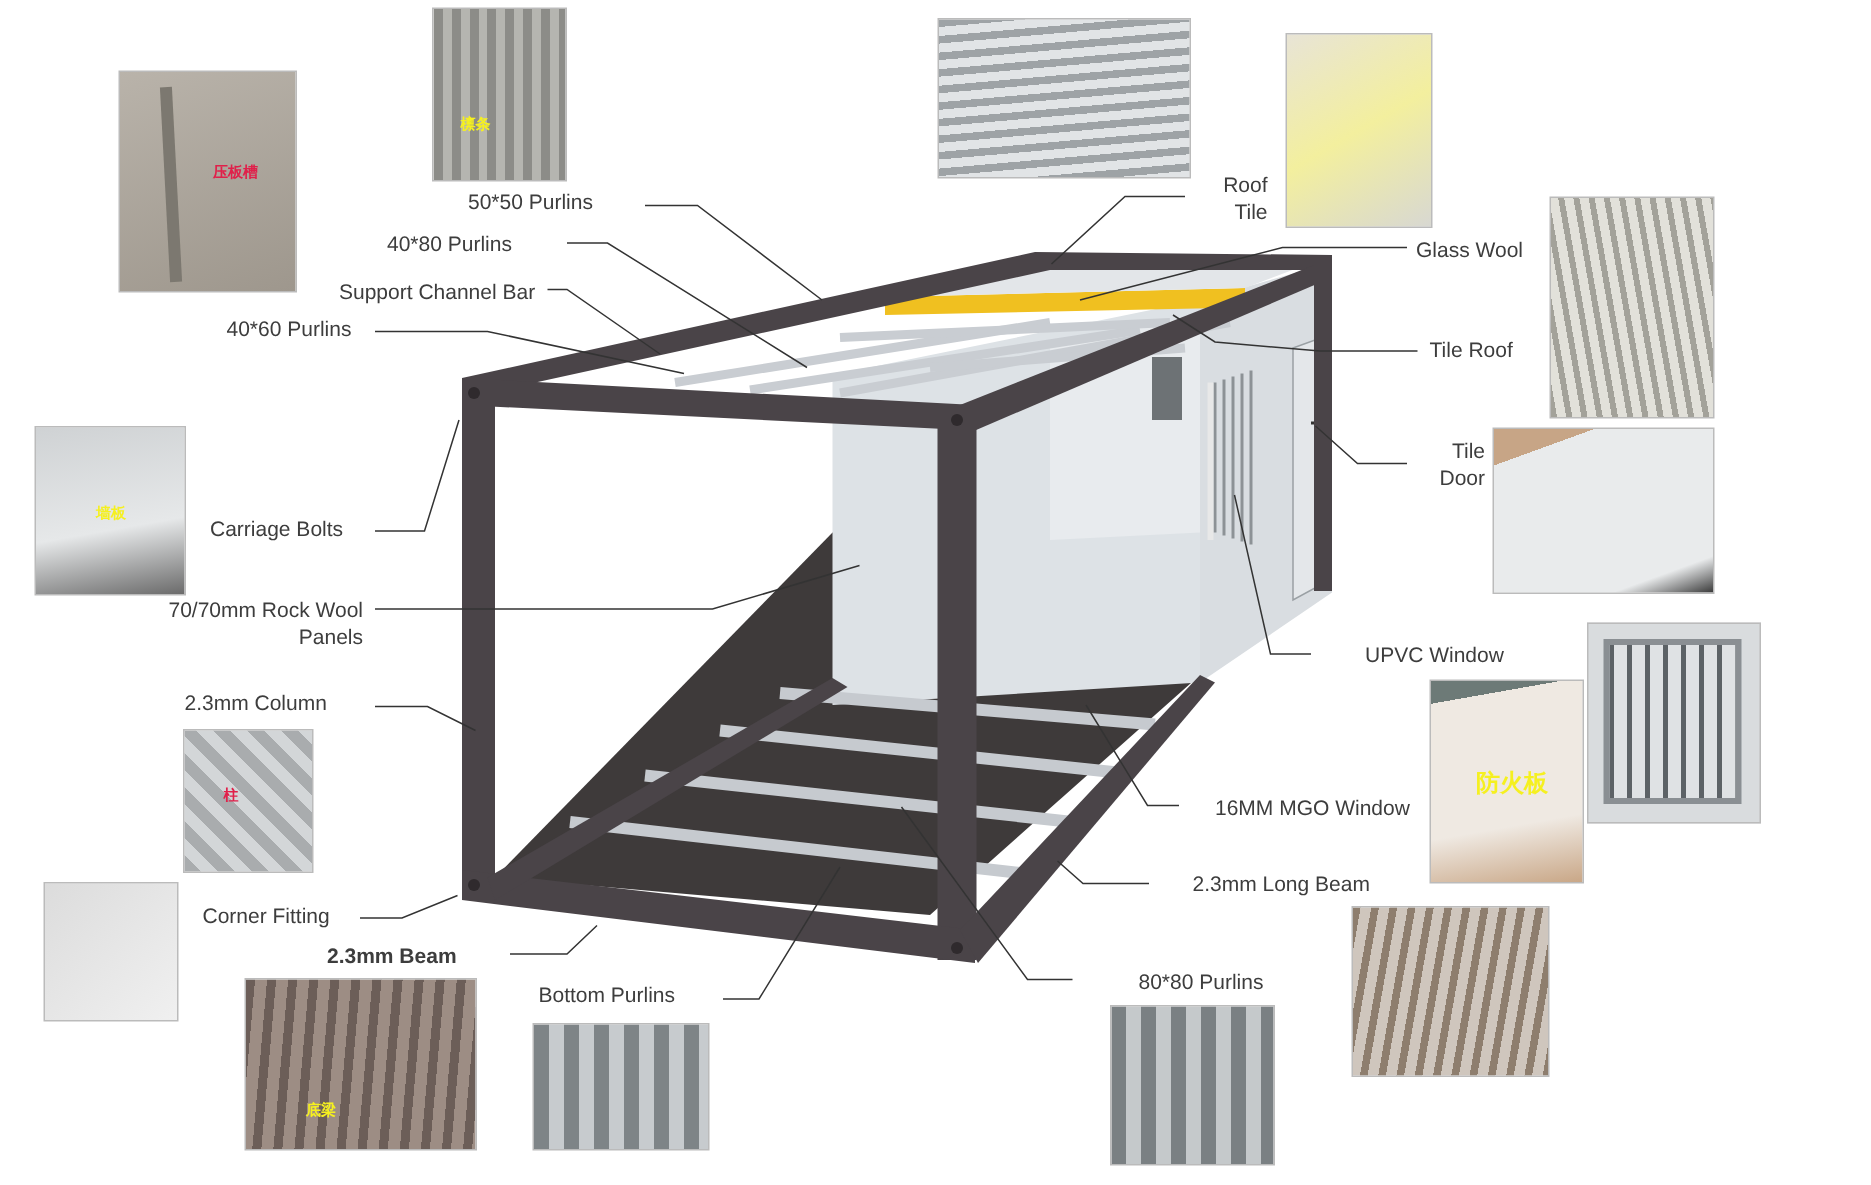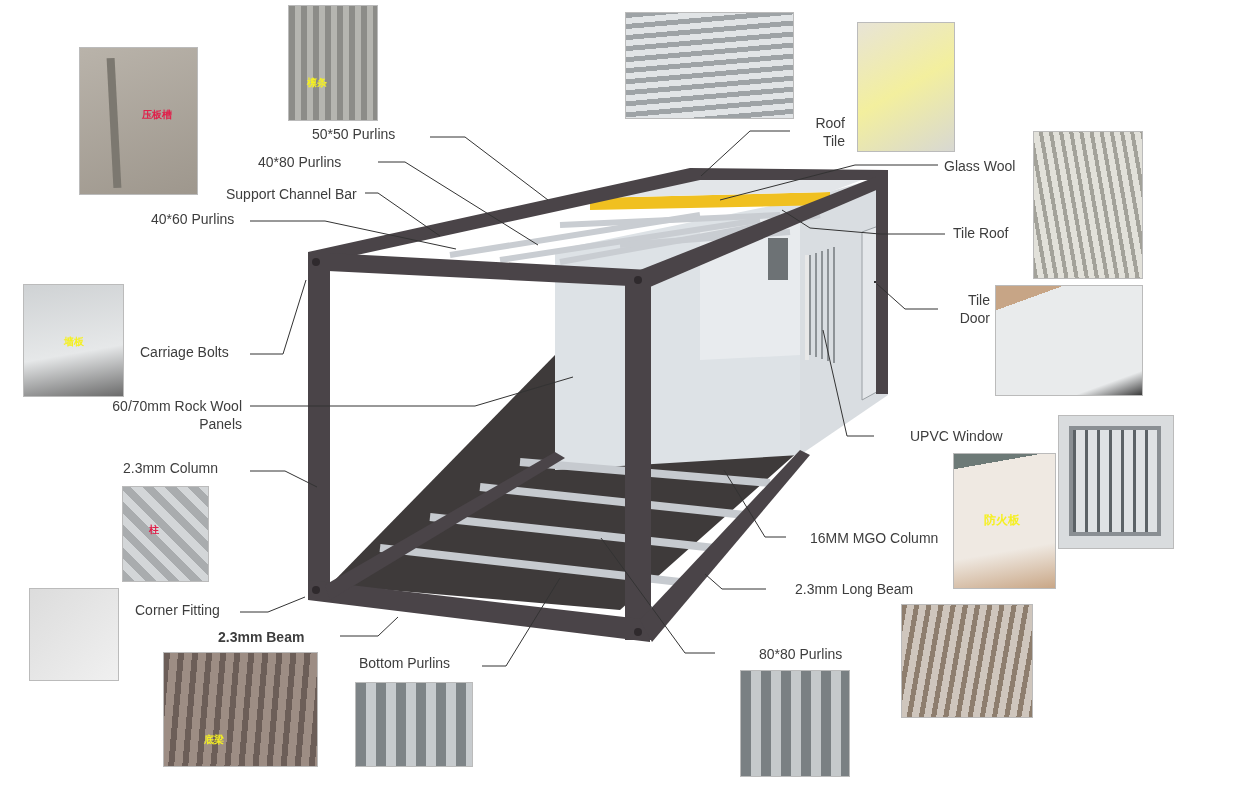--- a/index.html
+++ b/index.html
@@ -97,39 +97,39 @@
     <polyline points="715,653 685,653 601,538"></polyline>
   </g>
 </svg>
 
 <div class="label" style="left:312px;top:125px;">50*50 Purlins</div>
 <div class="label" style="left:258px;top:153px;">40*80 Purlins</div>
 <div class="label" style="left:226px;top:185px;">Support Channel Bar</div>
 <div class="label" style="left:151px;top:210px;">40*60 Purlins</div>
 <div class="label" style="left:140px;top:343px;">Carriage Bolts</div>
 <div class="label center" style="left:92px;top:397px;width:150px;">
-  <div>60/70mm Rock Wool</div>
+  <div>70/70mm Rock Wool</div>
   <div>Panels</div>
 </div>
 <div class="label" style="left:123px;top:459px;">2.3mm Column</div>
 <div class="label" style="left:135px;top:601px;">Corner Fitting</div>
 <div class="label" style="left:218px;top:628px;font-weight:bold;">2.3mm Beam</div>
 <div class="label" style="left:359px;top:654px;">Bottom Purlins</div>
 <div class="label center" style="left:795px;top:114px;width:50px;">
   <div>Roof</div>
   <div>Tile</div>
 </div>
 <div class="label" style="left:944px;top:157px;">Glass Wool</div>
 <div class="label" style="left:953px;top:224px;">Tile Roof</div>
 <div class="label center" style="left:940px;top:291px;width:50px;">
   <div>Tile</div>
   <div>Door</div>
 </div>
 <div class="label" style="left:910px;top:427px;">UPVC Window</div>
-<div class="label" style="left:810px;top:529px;">16MM MGO Column</div>
+<div class="label" style="left:810px;top:529px;">16MM MGO Window</div>
 <div class="label" style="left:795px;top:580px;">2.3mm Long Beam</div>
 <div class="label" style="left:759px;top:645px;">80*80 Purlins</div>
 
 <div class="photo" style="left:79px;top:47px;width:117px;height:146px;background:linear-gradient(160deg,#b9b3aa,#9e978d);font-family:Liberation Mono, monospace;">
   <div style="position:absolute;left:30px;top:10px;width:8px;height:130px;background:#7c7870;transform:rotate(-3deg);"></div>
   <div class="tag" style="left:62px;top:60px;color:#e0204a;">压板槽</div>
 </div>
 <div class="photo" style="left:288px;top:5px;width:88px;height:114px;background:repeating-linear-gradient(90deg,#8c8c88 0 6px,#b5b5b0 6px 12px);">
   <div class="tag" style="left:18px;top:70px;color:#f5f020;">檩条</div>
 </div>
@@ -137,21 +137,21 @@
 <div class="photo" style="left:857px;top:22px;width:96px;height:128px;background:linear-gradient(150deg,#e8e4d6,#f3ef9e 50%,#d8d8d2);"></div>
 <div class="photo" style="left:1033px;top:131px;width:108px;height:146px;background:repeating-linear-gradient(80deg,#a3a29a 0 4px,#e2e1da 4px 10px);"></div>
 <div class="photo" style="left:23px;top:284px;width:99px;height:111px;background:linear-gradient(170deg,#cfd2d4,#e6e8e9 60%,#6b6b6b);">
   <div class="tag" style="left:40px;top:50px;color:#f5f020;">墙板</div>
 </div>
 <div class="photo" style="left:995px;top:285px;width:146px;height:109px;background:linear-gradient(160deg,#c7a586 0 15%,#e9ebec 15% 85%,#3a3a3a);"></div>
 <div class="photo" style="left:1058px;top:415px;width:114px;height:132px;background:#d9dcde;">
   <div style="position:absolute;left:10px;top:10px;width:92px;height:110px;border:4px solid #8a8f93;box-sizing:border-box;background:repeating-linear-gradient(90deg,#5c6266 0 3px,#dfe2e4 3px 12px);"></div>
 </div>
 <div class="photo" style="left:953px;top:453px;width:101px;height:134px;background:linear-gradient(170deg,#6d7a77 0 10%,#efe9e2 10% 70%,#c9a787);">
-  <div class="tag" style="left:30px;top:58px;color:#f5f020;font-size:12px;">防火板</div>
+  <div class="tag" style="left:30px;top:58px;color:#f5f020;font-size:16px;">防火板</div>
 </div>
 <div class="photo" style="left:122px;top:486px;width:85px;height:94px;background:repeating-linear-gradient(45deg,#a9acae 0 8px,#d3d6d8 8px 16px);">
   <div class="tag" style="left:26px;top:36px;color:#e0204a;">柱</div>
 </div>
 <div class="photo" style="left:29px;top:588px;width:88px;height:91px;background:linear-gradient(135deg,#dcdcdc,#f0f0f0);"></div>
 <div class="photo" style="left:901px;top:604px;width:130px;height:112px;background:repeating-linear-gradient(100deg,#8e7e6e 0 5px,#cfc6bd 5px 12px);"></div>
 <div class="photo" style="left:163px;top:652px;width:153px;height:113px;background:repeating-linear-gradient(95deg,#6c5e58 0 6px,#9d8d84 6px 14px);">
   <div class="tag" style="left:40px;top:80px;color:#f5f020;">底梁</div>
 </div>
 <div class="photo" style="left:355px;top:682px;width:116px;height:83px;background:repeating-linear-gradient(90deg,#7e8487 0 10px,#c7cbce 10px 20px);"></div>

